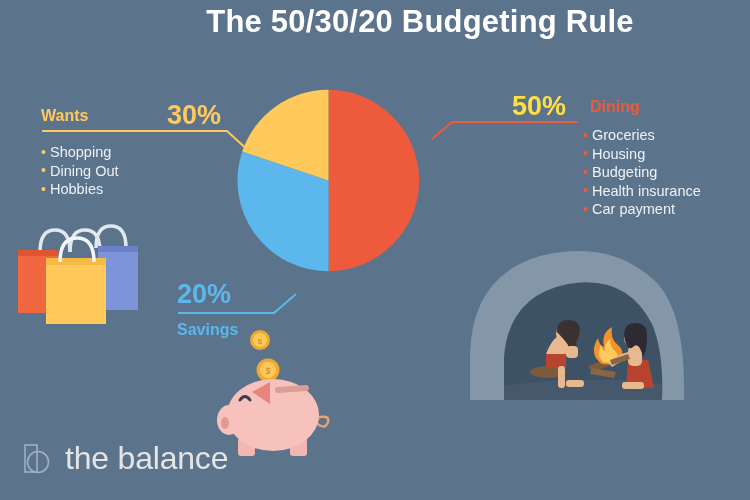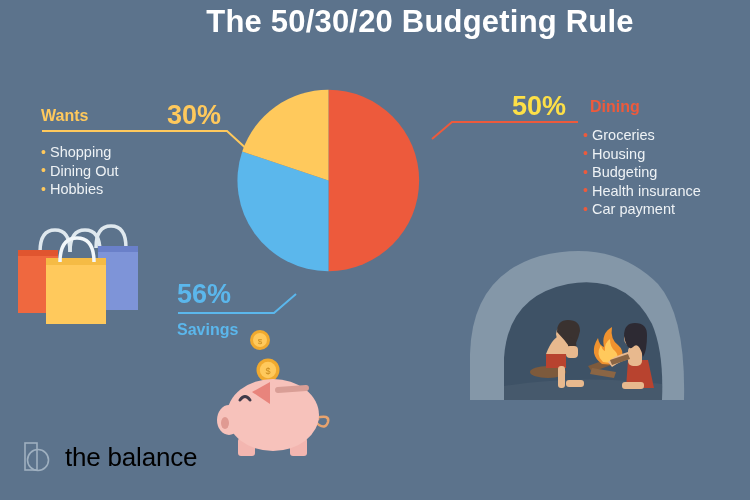--- a/index.html
+++ b/index.html
@@ -161,22 +161,22 @@
   
   #logo {
     position: absolute;
     left: 22px;
     top: 440px;
     display: flex;
     align-items: center;
     gap: 9px;
   }
   #logo-text {
-    color: #000000;
-    font-size: 26px;
+    color: #e5e5e5;
+    font-size: 32px;
     letter-spacing: -0.2px;
   }
 </style>
 </head>
 <body>
 
 <div id="stage">
 
   <div id="title">The 50/30/20 Budgeting Rule</div>
 
@@ -216,21 +216,21 @@
     <span id="needs-cat" class="cat">Dining</span>
   </div>
   <ul id="needs-list" class="bullets">
     <li>Groceries</li>
     <li>Housing</li>
     <li>Budgeting</li>
     <li>Health insurance</li>
     <li>Car payment</li>
   </ul>
 
-  <div id="sav-pct" class="pct">56%</div>
+  <div id="sav-pct" class="pct">20%</div>
   <div id="sav-cat" class="cat">Savings</div>
 
   <div id="bags">
     <svg width="128" height="112" viewBox="0 0 128 112">
 
       <path d="M 26 40 q 0 -22 15 -22 q 15 0 15 22" fill="none" stroke="#dfe8ee" stroke-width="3.5"></path>
       <path d="M 56 40 q 0 -22 15 -22 q 15 0 15 22" fill="none" stroke="#dfe8ee" stroke-width="3.5"></path>
       <path d="M 82 36 q 0 -22 15 -22 q 15 0 15 22" fill="none" stroke="#dfe8ee" stroke-width="3.5"></path>
 
       <rect x="4" y="38" width="40" height="63" fill="#ef683f"></rect>

